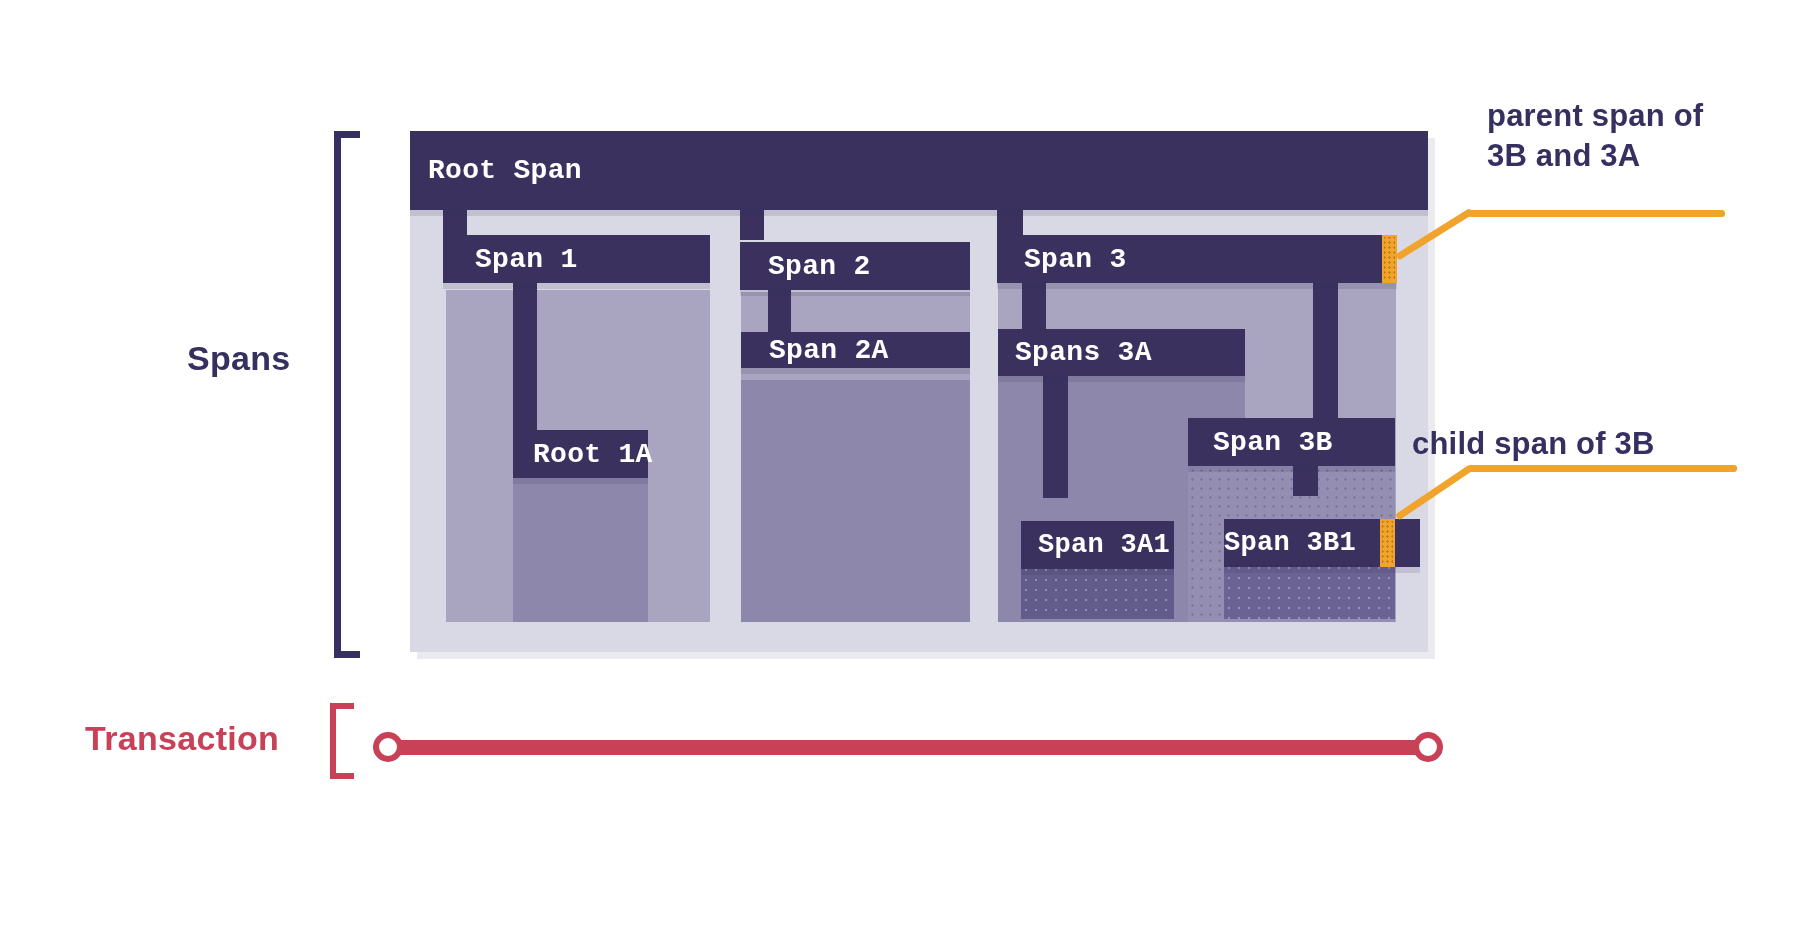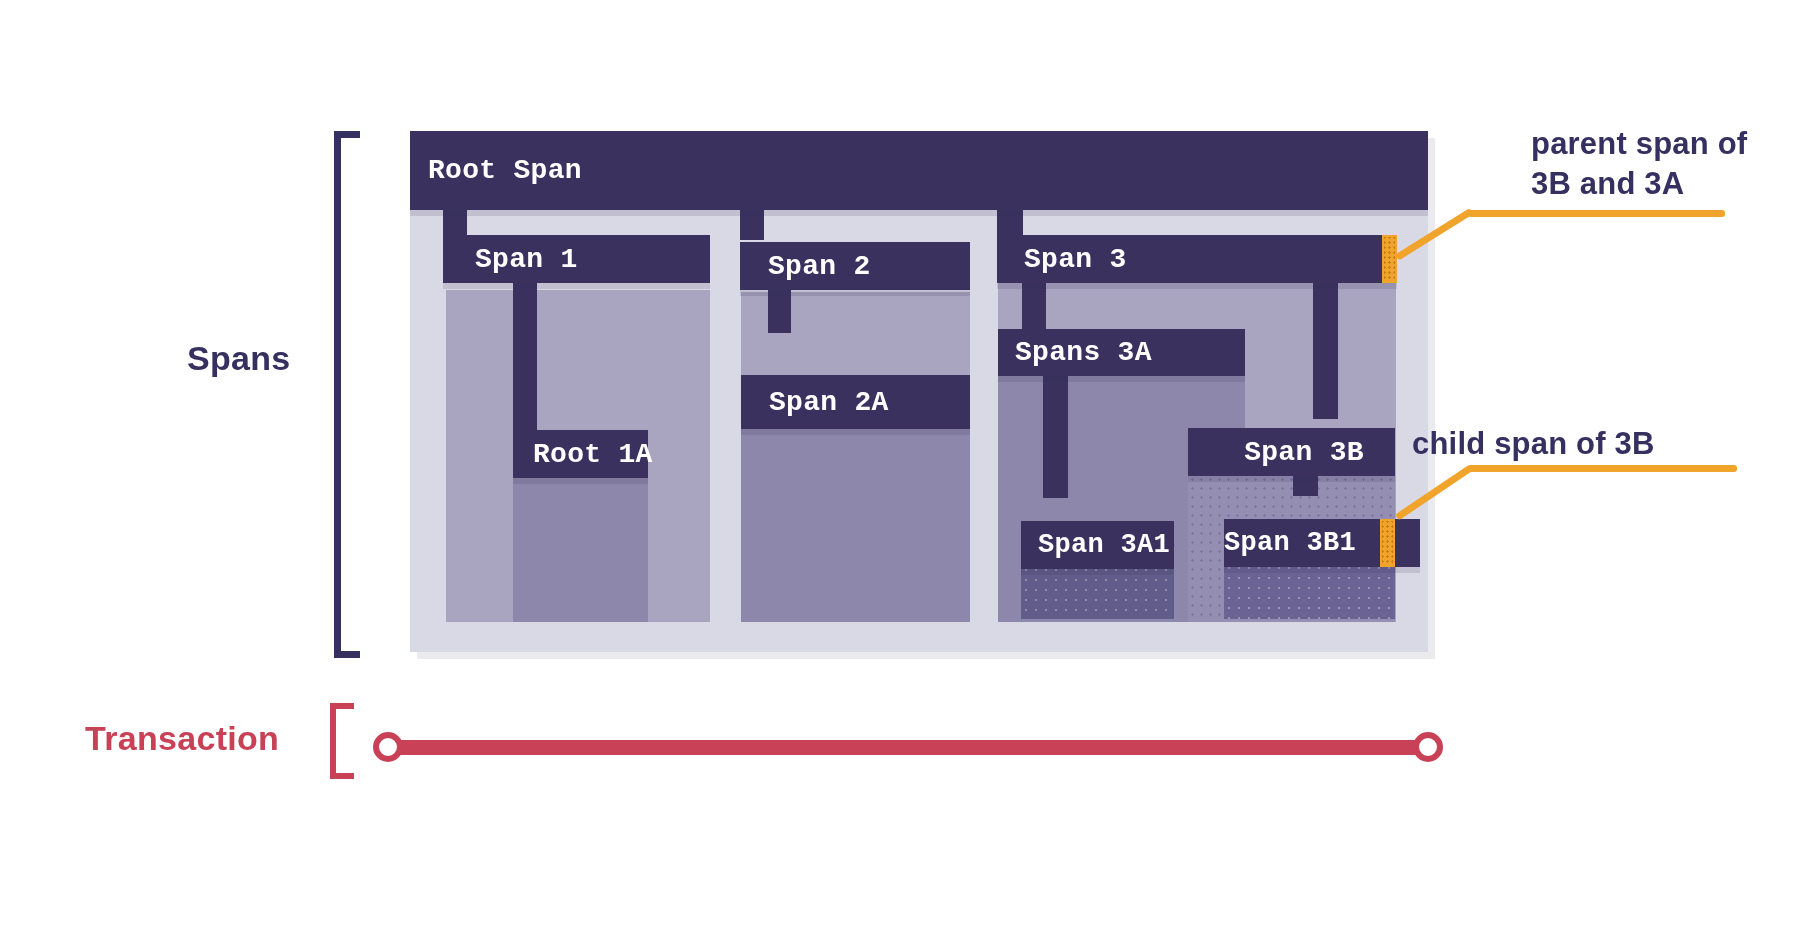--- a/index.html
+++ b/index.html
@@ -79,21 +79,21 @@
     background:var(--white,#FFFFFF);border:6px solid var(--red,#C84157);
     box-sizing:border-box;
   }
   .timeline-dot.start{left:373px;}
   .timeline-dot.end{left:1413px;}
   
   .annotation{
     position:absolute;font-weight:bold;font-size:31px;line-height:40px;
     color:var(--navy,#3A3468);letter-spacing:.2px;white-space:nowrap;
   }
-  .annotation.parent{left:1487px;top:124px;margin-left:44px;}
+  .annotation.parent{left:1487px;top:96px;}
   .annotation.child{left:1412px;top:424px;text-align:center;}
   .callout{position:absolute;background:var(--orange,#F0A42C);height:7px;border-radius:3px;}
   .callout.parent-h{left:1468px;top:210px;width:257px;}
   .callout.parent-d{left:1397px;top:254px;width:88px;transform-origin:0 50%;transform:rotate(-32deg);}
   .callout.child-h{left:1468px;top:465px;width:269px;}
   .callout.child-d{left:1397px;top:514px;width:90px;transform-origin:0 50%;transform:rotate(-34deg);}
 </style>
 </head>
 <body>
 
@@ -133,27 +133,27 @@
   <div class="bar z6" style="left:740px;top:242px;width:230px;height:48px;padding-left:28px;box-sizing:border-box;">
     <span>Span 2</span>
   </div>
   <div class="bar z6" style="left:997px;top:235px;width:400px;height:48px;padding-left:27px;box-sizing:border-box;">
     <span>Span 3</span>
     <div class="marker" style="left:385px;"></div>
   </div>
   <div class="bar z6" style="left:513px;top:430px;width:135px;height:48px;padding-left:20px;box-sizing:border-box;">
     <span>Root 1A</span>
   </div>
-  <div class="bar z6" style="left:741px;top:332px;width:229px;height:54px;padding-left:28px;box-sizing:border-box;margin-top:43px;">
+  <div class="bar z6" style="left:741px;top:332px;width:229px;height:36px;padding-left:28px;box-sizing:border-box;">
     <span>Span 2A</span>
   </div>
   <div class="bar z6" style="left:998px;top:329px;width:247px;height:47px;padding-left:17px;box-sizing:border-box;">
     <span>Spans 3A</span>
   </div>
-  <div class="bar z6" style="left:1188px;top:428px;width:207px;height:48px;padding-left:25px;box-sizing:border-box;justify-content:center;">
+  <div class="bar z6" style="left:1188px;top:418px;width:207px;height:48px;padding-left:25px;box-sizing:border-box;">
     <span>Span 3B</span>
   </div>
   <div class="bar small z6" style="left:1021px;top:497px;width:153px;height:48px;padding-left:17px;box-sizing:border-box;">
     <span>Span 3A1</span>
   </div>
   <div class="bar small z6" style="left:1224px;top:495px;width:196px;height:48px;box-sizing:border-box;">
     <span>Span 3B1</span>
     <div class="marker" style="left:156px;"></div>
   </div>
 

